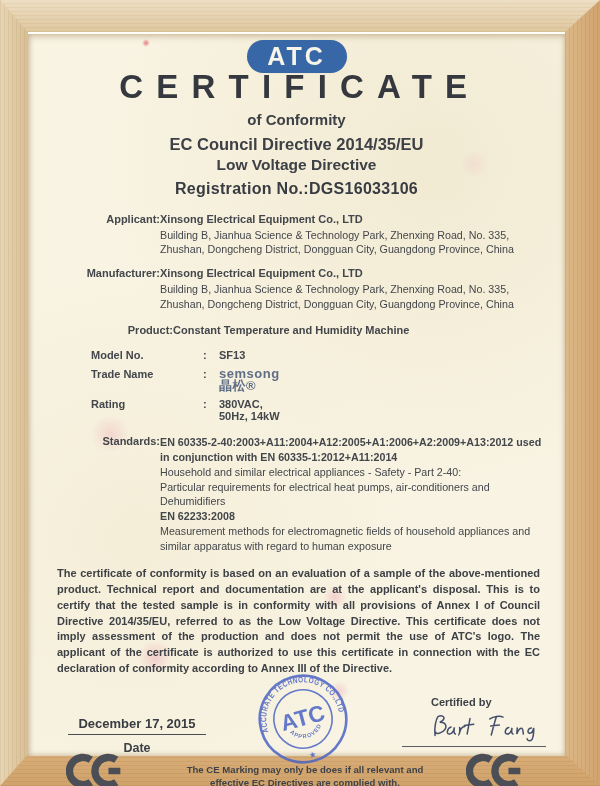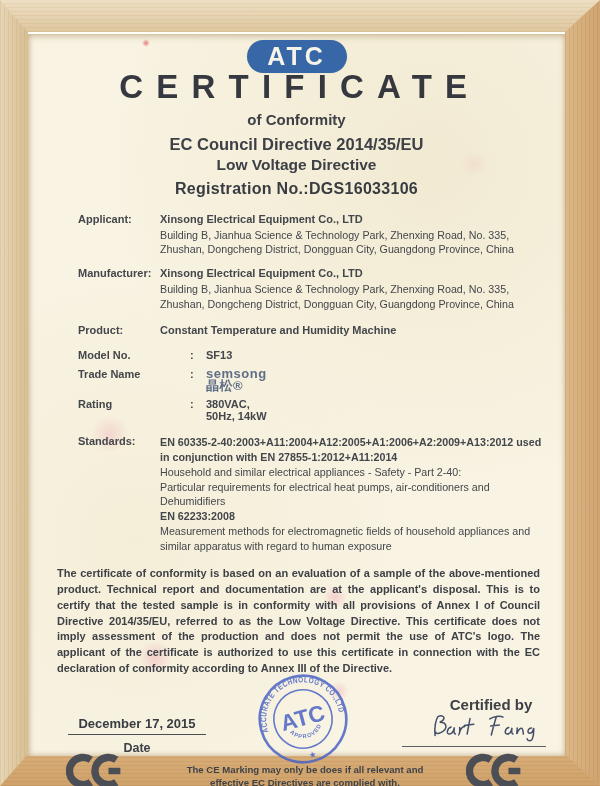--- a/index.html
+++ b/index.html
@@ -47,41 +47,41 @@
   .logo-pill span{color:#f7f4e8;font-weight:bold;font-size:25px;letter-spacing:3px;}
   .cert-title{margin-top:-5px;font-size:33px;font-weight:bold;color:#35383e;
     letter-spacing:.40em;padding-left:.20em;white-space:nowrap;}
   .cert-sub{margin-top:5px;font-size:15px;font-weight:bold;color:#3d4046;}
   .directive1{margin-top:7px;font-size:16.5px;font-weight:bold;color:#3d4046;}
   .directive2{margin-top:2px;font-size:15.5px;font-weight:bold;color:#3d4046;}
   .registration{margin-top:6px;font-size:16px;font-weight:bold;color:#383b41;letter-spacing:.3px;}
   
   .fields{margin:15px 22px 0 50px;position:relative;z-index:5;}
   .row{display:grid;grid-template-columns:82px 1fr;}
-  .lbl{font-weight:bold;font-size:11px;}
+  .lbl{font-weight:bold;font-size:11px;text-align:right;}
   .val-name{font-weight:bold;font-size:11px;}
   .val-addr{font-size:10.7px;line-height:1.33;margin-top:3px;max-width:398px;}
-  .mb10{margin-bottom:11px;} .mb12{margin-bottom:13px;} .mb14{margin-bottom:13px;}
+  .mb10{margin-bottom:11px;} .mb12{margin-bottom:13px;} .mb14{margin-bottom:13px;margin-left:13px;}
   .id-grid{display:grid;grid-template-columns:112px 16px 1fr;row-gap:7px;}
   .id-lbl{font-weight:bold;font-size:11px;}
   .id-colon{font-weight:bold;font-size:11px;}
   .id-val{font-weight:bold;font-size:11px;}
   .trade-logo{font-weight:bold;font-size:13px;color:#5f6e86;letter-spacing:.5px;line-height:.9;}
   .std-lines{font-size:10.7px;line-height:1.38;max-width:400px;}
   .std-lines .b{font-weight:bold;}
   
   .statement{
     margin:13px 25px 0 29px;font-size:11px;font-weight:bold;color:#3e4146;
     text-align:justify;line-height:1.43;position:relative;z-index:5;
   }
   
   .footer{position:relative;height:175px;margin-top:4px;z-index:5;}
   .stamp{position:absolute;left:228px;top:-8px;opacity:.85;mix-blend-mode:multiply;}
-  .certified{position:absolute;left:403px;top:16px;width:120px;text-align:center;
-    font-size:15px;font-weight:bold;color:#3d4046;}
+  .certified{position:absolute;left:403px;top:16px;width:120px;
+    font-size:11px;font-weight:bold;color:#3d4046;}
   .signature{position:absolute;left:397px;top:30px;}
   .sig-line{position:absolute;left:374px;top:66px;width:144px;border-top:1.3px solid #5a5d62;}
   .date-block{position:absolute;left:40px;top:36px;width:138px;text-align:center;}
   .date-value{font-size:13px;font-weight:bold;color:#383b41;padding-bottom:3px;
     border-bottom:1.5px solid #4a4d52;}
   .date-label{margin-top:6px;font-size:12.5px;font-weight:bold;color:#3d4046;}
   .ce{position:absolute;top:66px;}
   .ce-left{left:38px;} .ce-right{left:438px;}
   .ce-notice{position:absolute;left:143px;top:84px;width:268px;text-align:center;
     font-size:9.6px;font-weight:bold;color:#3f4247;line-height:1.35;}
@@ -144,21 +144,21 @@
         <div class="id-colon">:</div>
         <div class="id-val trade-logo">semsong晶松®</div>
         <div class="id-lbl">Rating</div>
         <div class="id-colon">:</div>
         <div class="id-val">380VAC, 50Hz, 14kW</div>
       </div>
     </div>
     <div class="row">
       <div class="lbl">Standards:</div>
       <div class="std-lines">
-        <div class="b">EN 60335-2-40:2003+A11:2004+A12:2005+A1:2006+A2:2009+A13:2012 used in conjunction with EN 27855-1:2012+A11:2014</div>
+        <div class="b">EN 60335-2-40:2003+A11:2004+A12:2005+A1:2006+A2:2009+A13:2012 used in conjunction with EN 60335-1:2012+A11:2014</div>
         <div>Household and similar electrical appliances - Safety - Part 2-40:</div>
         <div>Particular requirements for electrical heat pumps, air-conditioners and Dehumidifiers</div>
         <div class="b">EN 62233:2008</div>
         <div>Measurement methods for electromagnetic fields of household appliances and similar apparatus with regard to human exposure</div>
       </div>
     </div>
   </div>
 
   <p class="statement">The certificate of conformity is based on an evaluation of a sample of the above-mentioned product. Technical report and documentation are at the applicant's disposal. This is to certify that the tested sample is in conformity with all provisions of Annex I of Council Directive 2014/35/EU, referred to as the Low Voltage Directive. This certificate does not imply assessment of the production and does not permit the use of ATC's logo. The applicant of the certificate is authorized to use this certificate in connection with the EC declaration of conformity according to Annex III of the Directive.</p>
 

